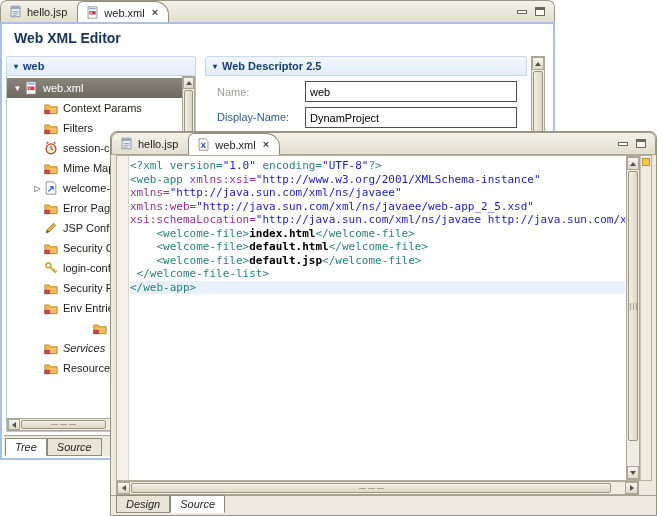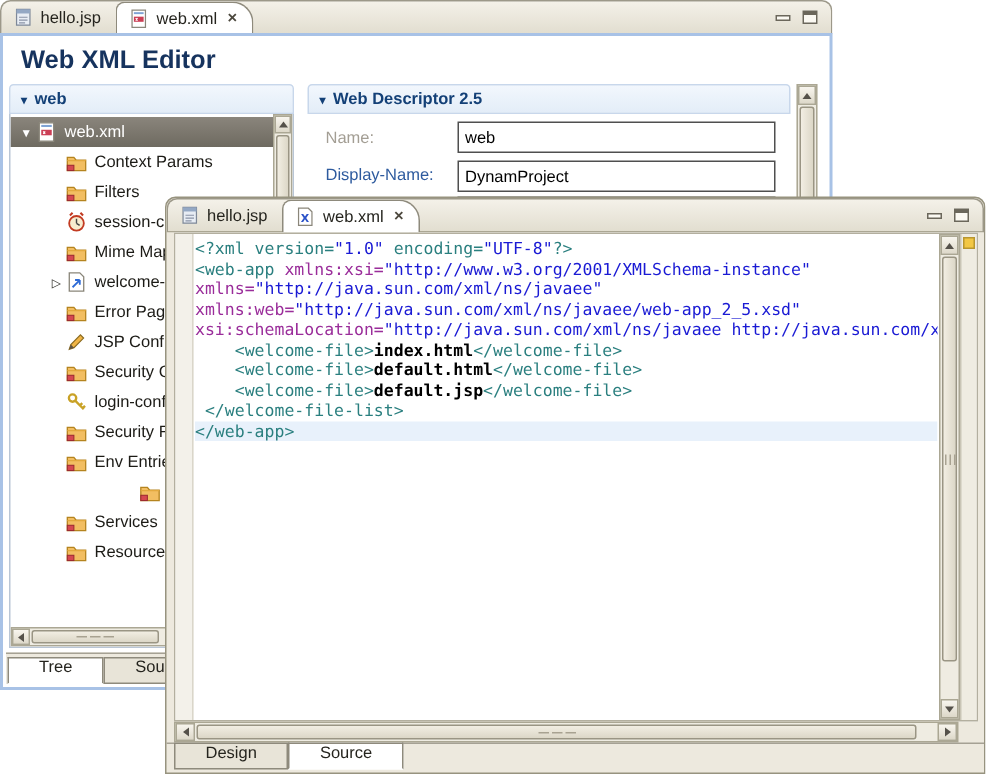--- a/index.html
+++ b/index.html
@@ -39,21 +39,21 @@
   .arr{width:0;height:0;}
   .arr.up{border-left:3px solid transparent;border-right:3px solid transparent;border-bottom:4px solid #55514A;}
   .arr.down{border-left:3px solid transparent;border-right:3px solid transparent;border-top:4px solid #55514A;}
   .arr.left{border-top:3px solid transparent;border-bottom:3px solid transparent;border-right:4px solid #55514A;}
   .arr.right{border-top:3px solid transparent;border-bottom:3px solid transparent;border-left:4px solid #55514A;}
 
   
   #back-window{left:0;top:0;width:555px;height:460px;}
   #back-content{position:absolute;left:0;right:0;top:22px;bottom:0;background:#fff;
                 border:2px solid var(--c-blue);}
-  .page-title{position:absolute;left:12px;top:6px;font-size:17px;font-weight:bold;color:var(--c-title);}
+  .page-title{position:absolute;left:12px;top:6px;font-size:14px;font-weight:bold;color:var(--c-title);}
   .sect-header{position:absolute;height:20px;display:flex;align-items:center;gap:5px;padding-left:7px;
                background:linear-gradient(#F2F7FD,#E3EDF8);border:1px solid #C8D7EB;border-radius:3px 3px 0 0;
                color:#134077;font-weight:bold;}
   .sect-tri{font-size:8px;color:#134077;}
   #tree-header{left:4px;top:32px;width:190px;}
   #treebox{position:absolute;left:4px;top:52px;width:190px;height:356px;background:#fff;
            border:1px solid #B9C6D6;border-top:none;overflow:hidden;}
   #tree-rows{position:absolute;left:0;top:2px;right:13px;bottom:13px;overflow:hidden;}
   .tree-row{height:20px;display:flex;align-items:center;white-space:nowrap;}
   .tree-row .exp{width:13px;text-align:center;font-size:8px;color:#2b2a24;flex:0 0 13px;}
@@ -65,22 +65,22 @@
   .tab-ico svg{width:13px;height:13px;display:block;}
 
   #form-header{left:203px;top:32px;width:322px;}
   .field-label{position:absolute;color:#2D5A9E;}
   .field-label.disabled{color:#A39E94;}
   .field-input{position:absolute;width:212px;height:21px;border:1px solid #4f4f4f;background:#fff;
                font-family:"Liberation Sans",sans-serif;font-size:11px;padding:2px 4px;color:#000;}
 
   #back-bottom{position:absolute;left:2px;right:2px;bottom:2px;height:21px;background:var(--c-chrome);
                border-top:1px solid #A5A194;display:flex;align-items:flex-end;}
-  .btab{height:18px;display:flex;padding:0 20px;border:1px solid #8E8A7C;
-        background:#E8E4D8;color:#25241e;}
+  .btab{height:18px;display:flex;align-items:center;padding:0 9px;border:1px solid #8E8A7C;
+        background:#E8E4D8;color:#25241e;font-style:italic;}
   .btab.sel{background:#fff;border-bottom:1px solid #fff;}
 
   
   #front-window{left:110px;top:131px;width:547px;height:385px;background:var(--c-chrome);
                 border:1px solid #97937F;border-radius:7px 7px 0 0;}
   #editor{position:absolute;left:5px;right:4px;top:23px;bottom:34px;background:#fff;
           border:1px solid #B3AF9F;}
   #ruler{position:absolute;left:0;top:0;bottom:0;width:12px;background:#F3F1EA;border-right:1px solid #DAD6CA;}
   #code-area{position:absolute;left:13px;top:0;right:26px;bottom:0;overflow:hidden;padding-top:3px;
              font-family:"DejaVu Sans Mono","Liberation Mono",monospace;font-size:11px;}
@@ -277,21 +277,21 @@
             <span class="exp"></span>
             <span class="tree-ico">
               <svg viewBox="0 0 16 16">
                 <path d="M1 4.5h5l1.6 2H15v8H1z" fill="#F2BE62" stroke="#B5841F" stroke-width="1"></path>
                 <path d="M1 7h14" stroke="#E3A93E"></path>
                 <rect x="1" y="10.5" width="5" height="4" fill="#D6484F" stroke="#9C2B31" stroke-width="0.8"></rect>
               </svg>
             </span>
             <span>EJB</span>
           </div>
-          <div class="tree-row" style="padding-left: 24px;">
+          <div class="tree-row" style="padding-left: 24px; font-style: italic;">
             <span class="exp"></span>
             <span class="tree-ico">
               <svg viewBox="0 0 16 16">
                 <path d="M1 4.5h5l1.6 2H15v8H1z" fill="#F2BE62" stroke="#B5841F" stroke-width="1"></path>
                 <path d="M1 7h14" stroke="#E3A93E"></path>
                 <rect x="1" y="10.5" width="5" height="4" fill="#D6484F" stroke="#9C2B31" stroke-width="0.8"></rect>
               </svg>
             </span>
             <span>Services</span>
           </div>

